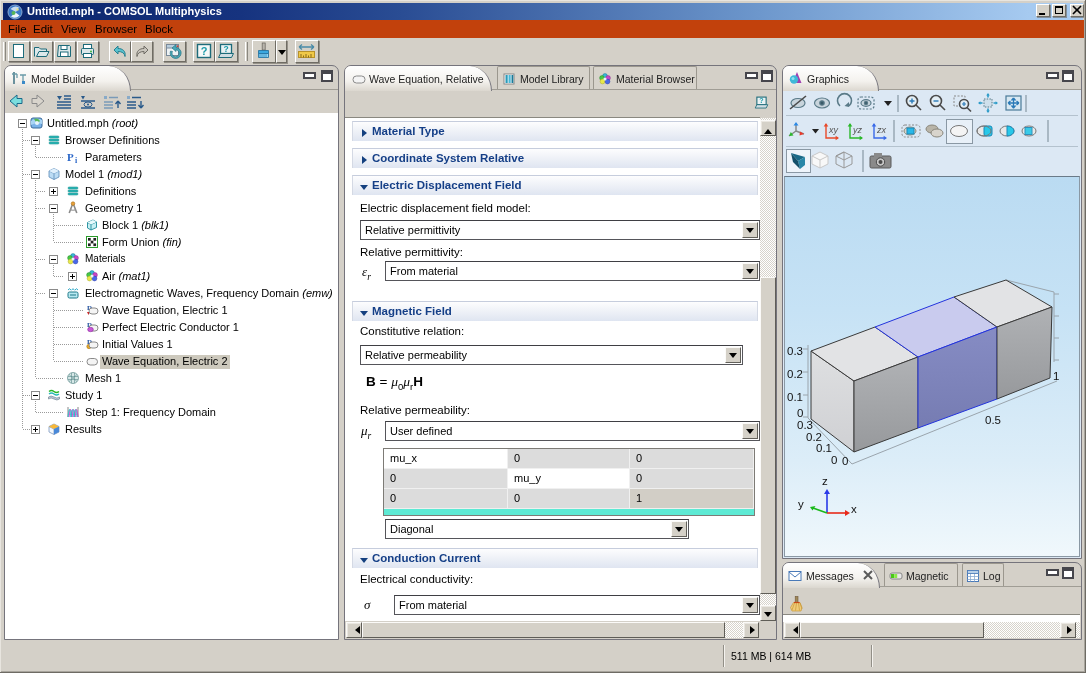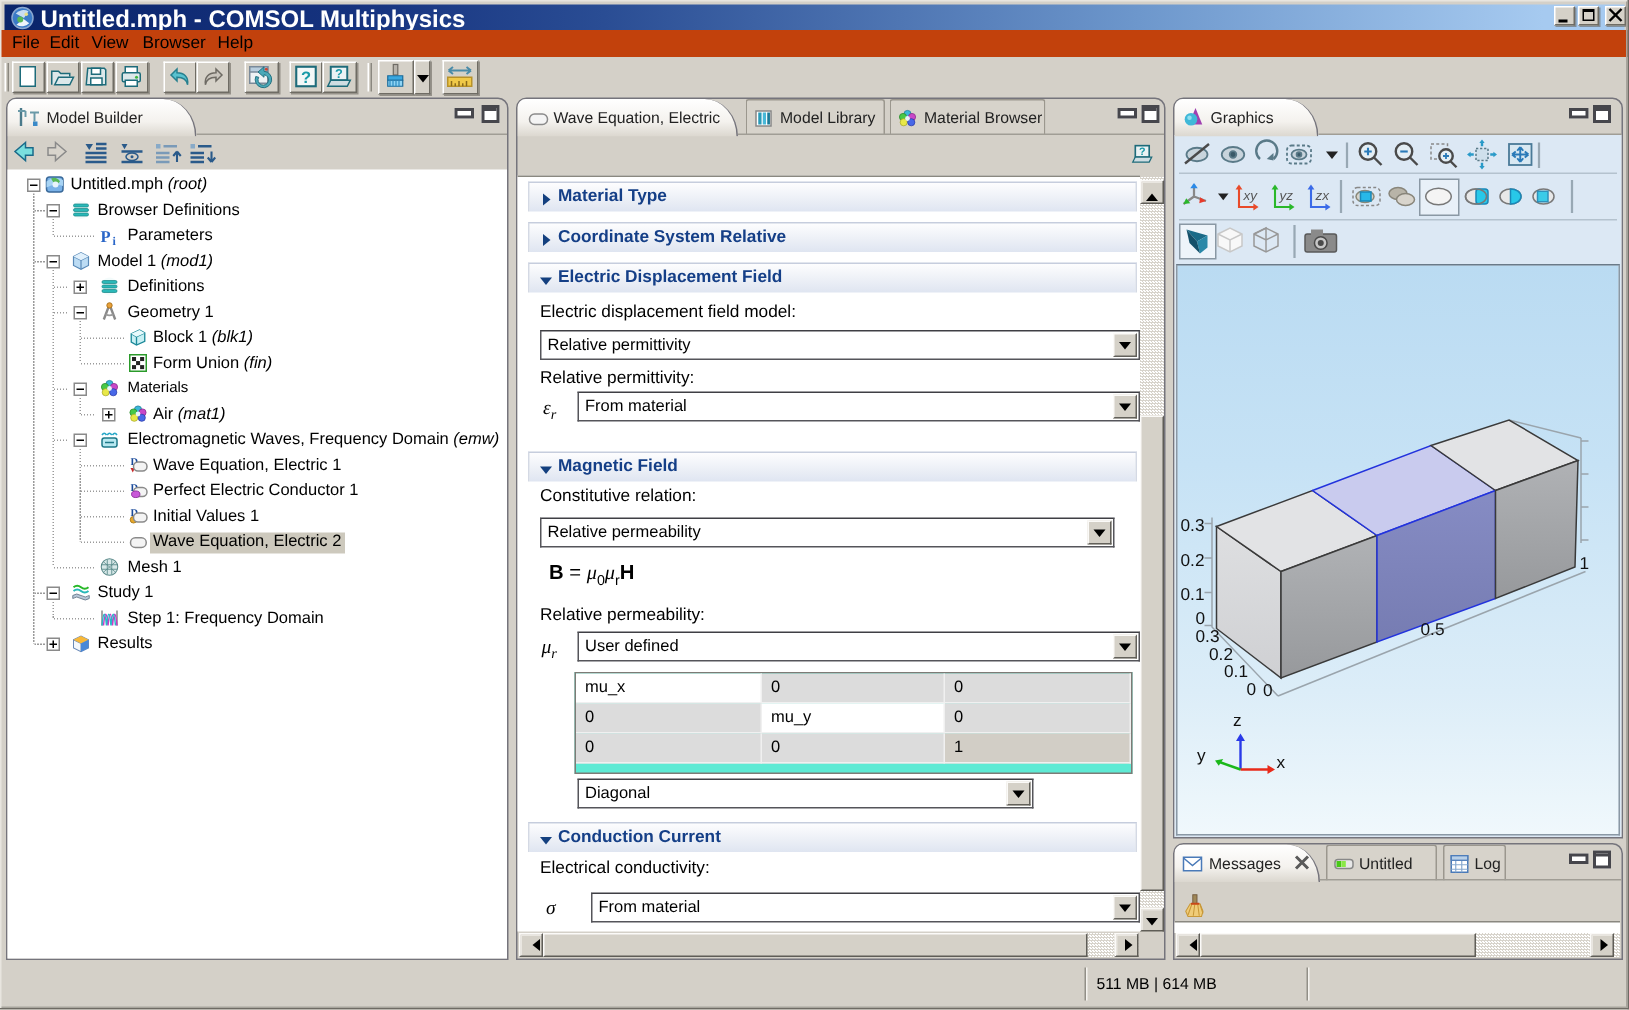--- a/index.html
+++ b/index.html
@@ -31,38 +31,38 @@
 <div class="a" style="left:0;top:0;width:1086px;height:3px;background:#d4d0c8"></div>
 
 <div class="a" style="left:3px;top:3px;width:1080px;height:17px;background:linear-gradient(90deg,#0a246a 0%,#16337f 22%,#2a4d94 37%,#6d97cc 70%,#a6caf0 95%)">
  <svg class="a" style="left:4px;top:1px" width="16" height="16" viewBox="0 0 16 16">
   <circle cx="8" cy="8" r="7" fill="#3a7ac8" stroke="#8aa8d0" stroke-width="1"></circle>
   <path d="M3.5 5 A7 7 0 0 1 12 3.5 L9 8 Z" fill="#c8ddf2"></path>
   <path d="M4 12.5 A7 7 0 0 0 12.5 11.5 L8.5 8.5 Z" fill="#eef4fa"></path>
   <circle cx="6.5" cy="9" r="2" fill="#58b858"></circle>
   <circle cx="10.5" cy="5.5" r="1.2" fill="#e8e088"></circle>
  </svg>
- <div class="a" style="left:24px;top:2px;color:#fff;font-weight:bold;font-size:16px">Untitled.mph - COMSOL Multiphysics</div>
+ <div class="a" style="left:24px;top:2px;color:#fff;font-weight:bold;font-size:11px">Untitled.mph - COMSOL Multiphysics</div>
  <div class="tb" style="left:1033px;top:1px;width:14px;height:13px">
       <div class="a" style="left:2px;top:8px;width:6px;height:2px;background:#000"></div>
     </div>
  <div class="tb" style="left:1049px;top:1px;width:14px;height:13px">
       <div class="a" style="left:2px;top:1px;width:8px;height:8px;border:1px solid #000;border-top:2px solid #000"></div>
     </div>
  <div class="tb" style="left:1067px;top:1px;width:14px;height:13px"><svg width="12" height="11" viewBox="0 0 12 11">
         <path d="M2 1 L6 5 L10 1 M2 9 L6 5 L10 9" stroke="#000" stroke-width="1.6" fill="none"></path>
       </svg></div>
 </div>
 
 <div class="a" style="left:0;top:20px;width:1086px;height:18px;background:#c2410c;font-size:11.5px">
  <span class="a" style="left:8px;top:3px">File</span>
  <span class="a" style="left:33px;top:3px">Edit</span>
  <span class="a" style="left:61px;top:3px">View</span>
  <span class="a" style="left:95px;top:3px">Browser</span>
- <span class="a" style="left:145px;top:3px">Help</span>
+ <span class="a" style="left:145px;top:3px">Block</span>
 </div>
 <div class="a" style="left:0;top:38px;width:1086px;height:27px;background:#d4d0c8"></div>
 <div class="a" style="left:3px;top:42px;width:3px;height:19px;border-left:1px solid #fff;border-right:1px solid #8a877f"></div>
 <div class="tb" style="left:8px;top:41px;width:22px;height:21px"><svg width="19" height="18" viewBox="0 0 19 18">
       <rect x="4.5" y="2.5" width="10" height="13" fill="#fff" stroke="#1d6b7a"></rect>
     </svg></div>
 <div class="tb" style="left:31px;top:41px;width:22px;height:21px"><svg width="19" height="18" viewBox="0 0 19 18">
       <path d="M2.5 14.5 L2.5 5.5 L7 5.5 L8.5 7 L14.5 7 L14.5 9" fill="#dce8ea" stroke="#1d6b7a"></path>
       <path d="M4.5 14.5 L7 9.5 L17 9.5 L14.5 14.5 Z" fill="#dce8ea" stroke="#1d6b7a"></path>
     </svg></div>
@@ -328,21 +328,21 @@
         <path d="M2 4.5 L7 2 L12 4.5 L7 7 Z" fill="#f8b838"></path>
         <path d="M7 7 L12 4.5 L12 10 L7 12.5 Z" fill="#4888d8"></path>
       </svg></div>
     <div class="a" style="left:65px;top:423px;font-size:11px;white-space:nowrap">Results</div>
   </div>
 <div class="panel" style="left:344px;top:65px;width:433px;height:575px"></div>
 <div class="atab" style="left:345px;top:66px;width:147px;height:25px"></div>
 <div class="a" style="left:352px;top:72px"><svg width="14" height="14" viewBox="0 0 14 14">
       <rect x="1" y="4" width="12" height="7" rx="3.4" fill="#f4f4f4" stroke="#8a8a8a"></rect>
     </svg></div>
-<div class="a" style="left:369px;top:73px;font-size:10.5px;color:#222;white-space:nowrap">Wave Equation, Electric</div>
+<div class="a" style="left:369px;top:73px;font-size:10.5px;color:#222;white-space:nowrap">Wave Equation, Relative</div>
 <div class="itab" style="left:497px;top:66px;width:93px;height:24px"></div>
 <div class="a" style="left:502px;top:72px"><svg width="14" height="14" viewBox="0 0 14 14">
       <rect x="2" y="2" width="10" height="10" fill="#fff" stroke="#888"></rect>
       <rect x="3.5" y="3" width="2.2" height="8" fill="#2a9ab8"></rect>
       <rect x="6.5" y="3" width="2.2" height="8" fill="#48b8d8"></rect>
       <rect x="9.5" y="3" width="1.8" height="8" fill="#1a7a98"></rect>
     </svg></div>
 <div class="a" style="left:520px;top:73px;font-size:10.5px;color:#222;white-space:nowrap">Model Library</div>
 <div class="itab" style="left:593px;top:66px;width:104px;height:24px"></div>
 <div class="a" style="left:598px;top:72px"><svg width="14" height="14" viewBox="0 0 14 14">
@@ -599,42 +599,42 @@
 </svg>
 <div class="glabel" style="left:787px;top:345px">0.3</div>
 <div class="glabel" style="left:787px;top:368px">0.2</div>
 <div class="glabel" style="left:787px;top:391px">0.1</div>
 <div class="glabel" style="left:797px;top:407px">0</div>
 <div class="glabel" style="left:797px;top:419px">0.3</div>
 <div class="glabel" style="left:806px;top:431px">0.2</div>
 <div class="glabel" style="left:816px;top:442px">0.1</div>
 <div class="glabel" style="left:831px;top:454px">0</div>
 <div class="glabel" style="left:842px;top:455px">0</div>
-<div class="glabel" style="left:947px;top:414px">0.5</div>
+<div class="glabel" style="left:985px;top:414px">0.5</div>
 <div class="glabel" style="left:1053px;top:370px">1</div>
 <div class="glabel" style="left:822px;top:475px">z</div>
 <div class="glabel" style="left:851px;top:503px">x</div>
 <div class="glabel" style="left:798px;top:498px">y</div>
 <div class="panel" style="left:782px;top:562px;width:300px;height:78px"></div>
 <div class="atab" style="left:783px;top:563px;width:97px;height:25px"></div>
 <div class="a" style="left:788px;top:569px"><svg width="14" height="14" viewBox="0 0 14 14">
       <rect x="1" y="2.5" width="12" height="9" fill="#fff" stroke="#4a7ab8"></rect>
       <path d="M1 3 L7 8 L13 3" fill="none" stroke="#4a7ab8"></path>
     </svg></div>
 <div class="a" style="left:806px;top:570px;font-size:10.5px;color:#222">Messages</div>
 <svg class="a" style="left:862px;top:569px" width="12" height="12" viewBox="0 0 12 12">
     <path d="M2 2 L10 10 M10 2 L2 10 M2 2 L2 2" stroke="#5a5a5a" stroke-width="2" fill="none"></path>
   </svg>
 <div class="itab" style="left:884px;top:563px;width:74px;height:24px"></div>
 <div class="a" style="left:889px;top:569px"><svg width="14" height="14" viewBox="0 0 14 14">
       <rect x="1" y="4" width="12" height="6" rx="2" fill="#e8e8e8" stroke="#888"></rect>
       <rect x="2" y="5" width="3" height="4" fill="#48c818"></rect>
       <rect x="5.2" y="5" width="3" height="4" fill="#8ae848"></rect>
     </svg></div>
-<div class="a" style="left:906px;top:570px;font-size:10.5px;color:#222">Untitled</div>
+<div class="a" style="left:906px;top:570px;font-size:10.5px;color:#222">Magnetic</div>
 <div class="itab" style="left:962px;top:563px;width:42px;height:24px"></div>
 <div class="a" style="left:966px;top:569px"><svg width="14" height="14" viewBox="0 0 14 14">
       <rect x="1.5" y="1.5" width="11" height="11" fill="#fff" stroke="#4a7ab8"></rect>
       <path d="M1.5 4.5 h11 M1.5 7.5 h11 M1.5 10.5 h11 M4.5 1.5 v11 M8.5 1.5 v11" stroke="#88aad0" stroke-width=".8"></path>
       <rect x="1.5" y="1.5" width="11" height="3" fill="#b8d0e8" stroke="#4a7ab8" stroke-width=".8"></rect>
     </svg></div>
 <div class="a" style="left:983px;top:570px;font-size:10.5px;color:#222">Log</div>
 <div class="pmin" style="left:1046px;top:569px"></div>
 <div class="pmax" style="left:1062px;top:567px"></div>
 <svg class="a" style="left:789px;top:596px" width="15" height="16" viewBox="0 0 15 16">

